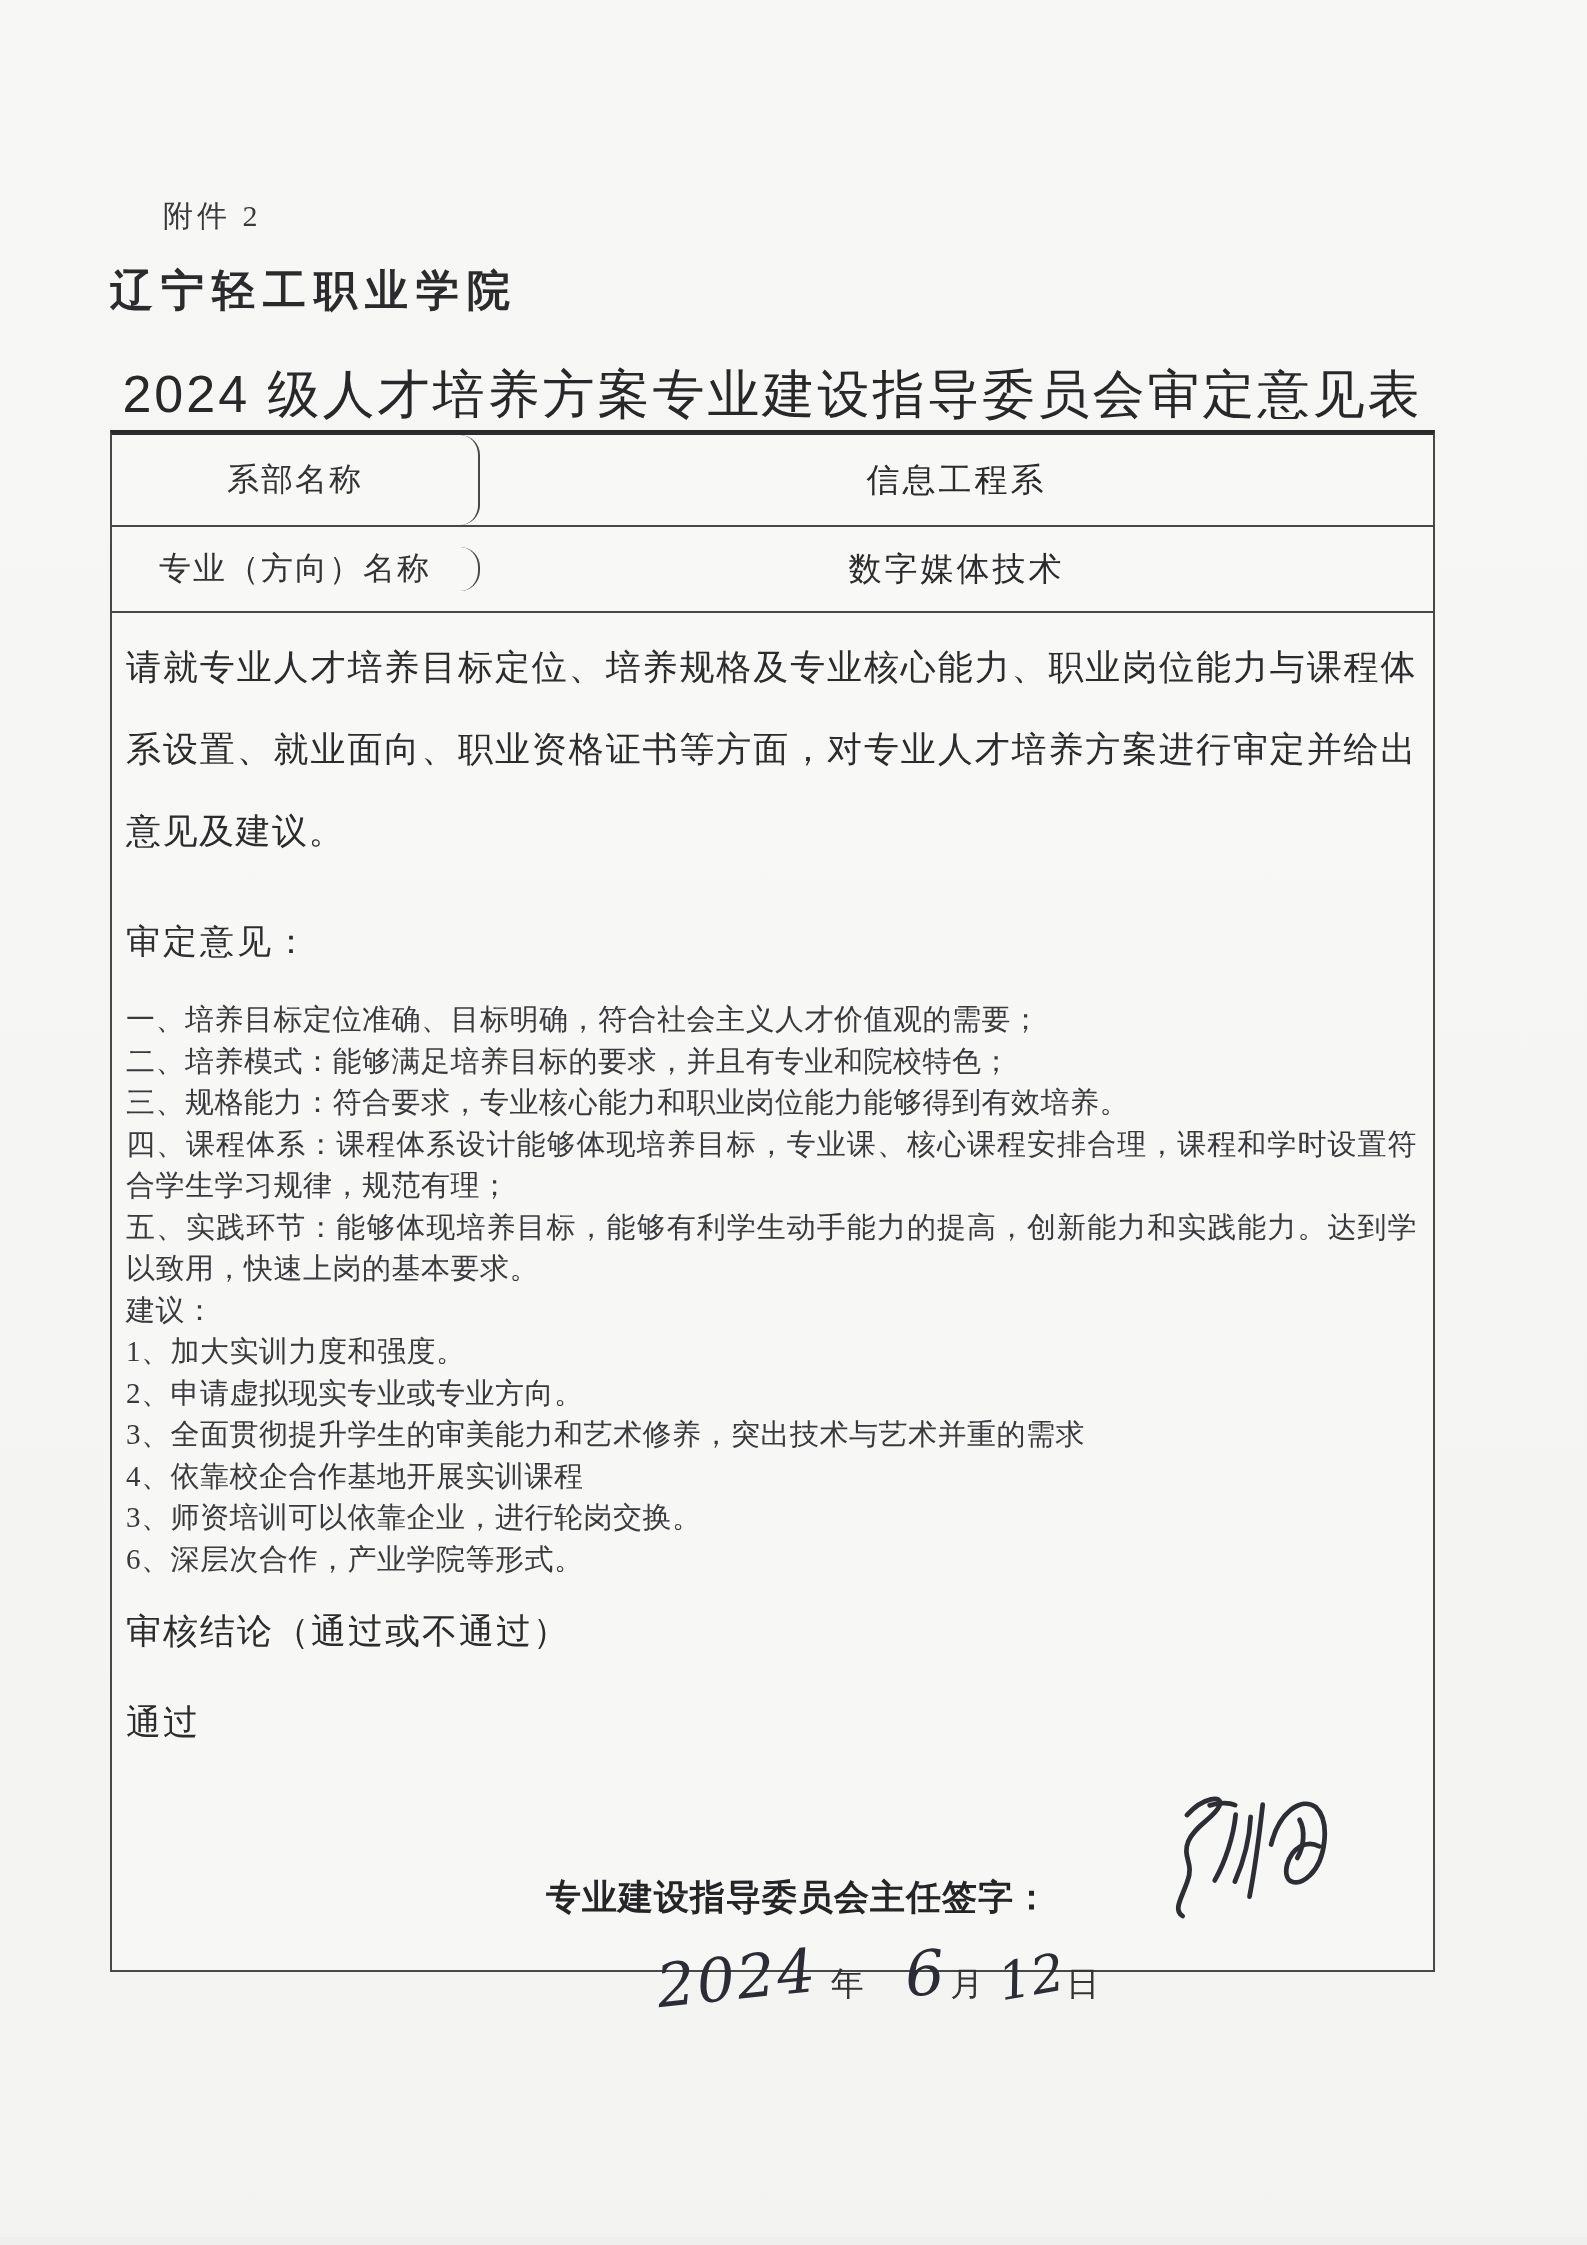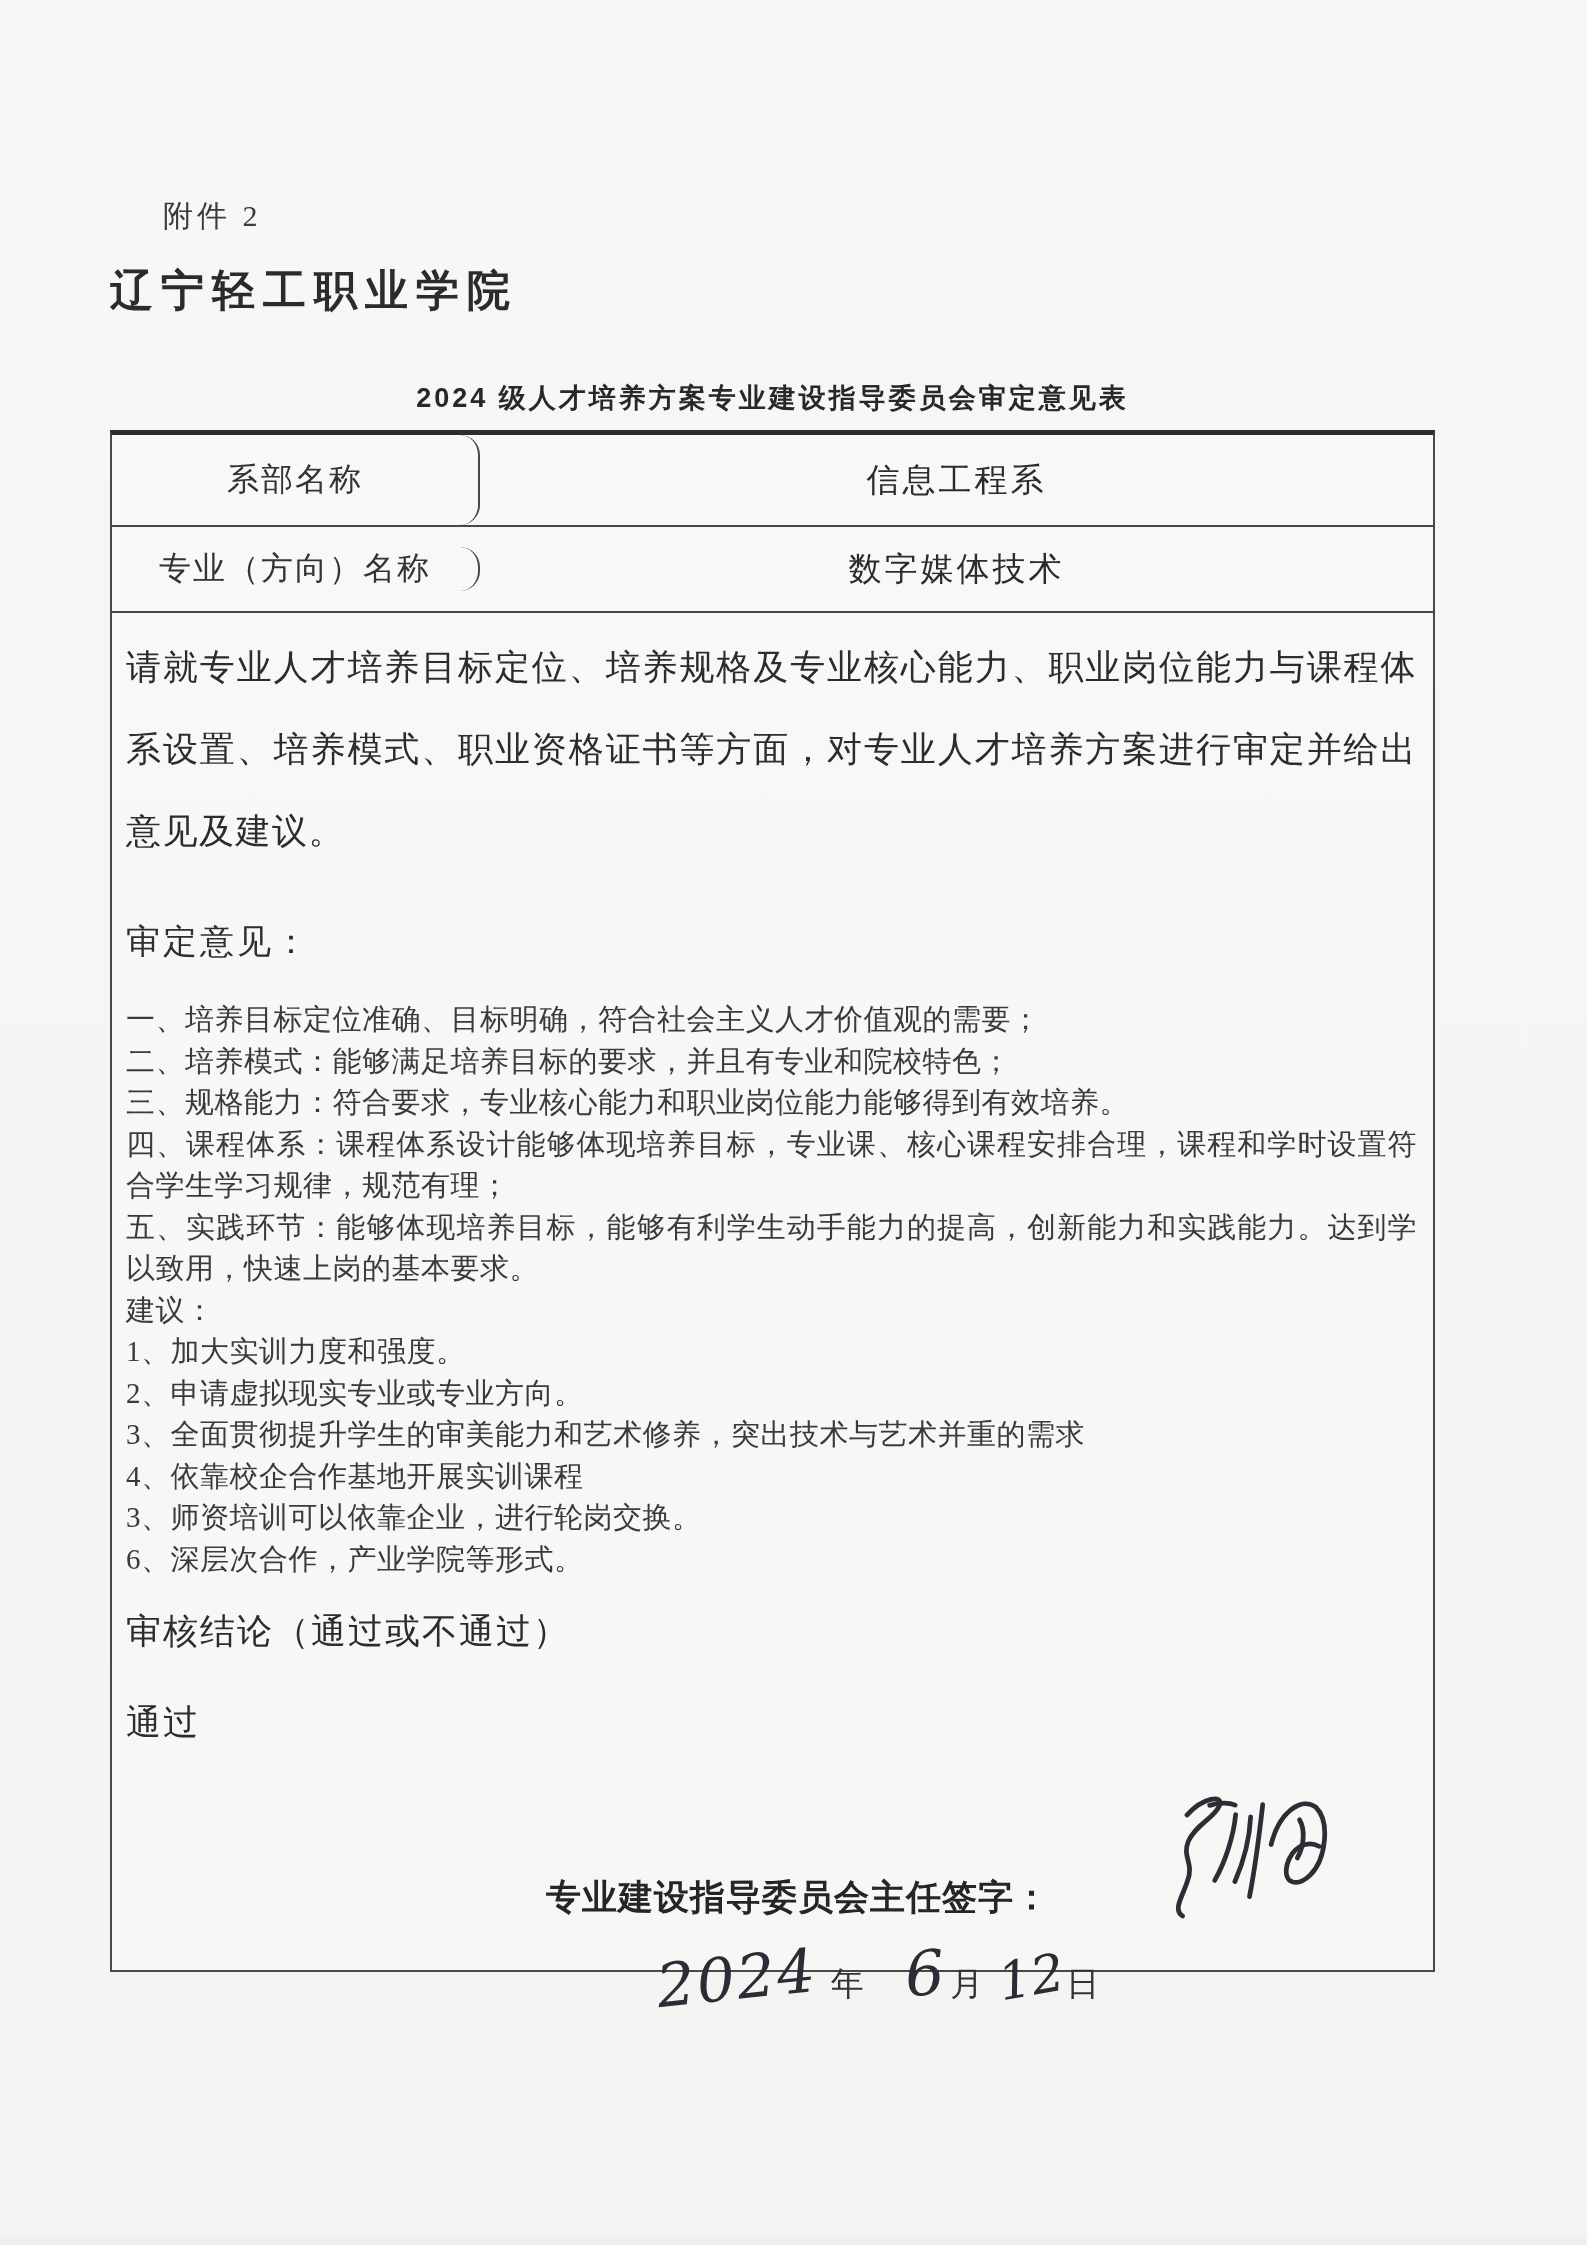--- a/index.html
+++ b/index.html
@@ -19,23 +19,22 @@
     position:absolute;left:163px;top:196px;
     font-size:30px;letter-spacing:4px;color:#3a3a3e;
   }
   .title-wrap{position:absolute;left:110px;top:262px;width:1325px;text-align:left;}
   .doc-title{
     font-size:43px;font-weight:bold;letter-spacing:8px;color:#2b2b2e;
     font-family:"Liberation Sans","DejaVu Sans",sans-serif;
   }
   .subtitle-wrap{position:absolute;left:80px;top:360px;width:1385px;text-align:center;}
   .doc-subtitle{
-    font-size:27px;font-weight:bold;letter-spacing:3px;color:#28282b;
+    font-size:52px;font-weight:normal;letter-spacing:3px;color:#28282b;
     font-family:"Liberation Sans","DejaVu Sans",sans-serif;
-    margin-top:20px;
   }
   .form-table{
     position:absolute;left:110px;top:430px;width:1325px;height:1542px;
     border:2px solid #48484a;border-top:5px solid #2c2c2e;
     box-sizing:border-box;
     background:rgba(255,255,255,0.25);
   }
   .form-row{display:flex;border-bottom:2px solid #48484a;box-sizing:border-box;}
   .row-dept{height:92px;}
   .row-major{height:86px;align-items:center;}
@@ -118,21 +117,21 @@
       <div class="value-cell">信息工程系</div>
     </div>
 
     <div class="form-row row-major">
       <div class="label-cell">专业（方向）名称</div>
       <div class="value-cell">数字媒体技术</div>
     </div>
 
     <div class="big-cell">
 
-      <div class="instruction">请就专业人才培养目标定位、培养规格及专业核心能力、职业岗位能力与课程体系设置、培养模式、职业资格证书等方面，对专业人才培养方案进行审定并给出意见及建议。</div>
+      <div class="instruction">请就专业人才培养目标定位、培养规格及专业核心能力、职业岗位能力与课程体系设置、就业面向、职业资格证书等方面，对专业人才培养方案进行审定并给出意见及建议。</div>
 
       <div class="review-heading">审定意见：</div>
 
       <div class="small-lines">
         <div class="line">一、培养目标定位准确、目标明确，符合社会主义人才价值观的需要；</div>
         <div class="line">二、培养模式：能够满足培养目标的要求，并且有专业和院校特色；</div>
         <div class="line">三、规格能力：符合要求，专业核心能力和职业岗位能力能够得到有效培养。</div>
         <div class="line">四、课程体系：课程体系设计能够体现培养目标，专业课、核心课程安排合理，课程和学时设置符合学生学习规律，规范有理；</div>
         <div class="line">五、实践环节：能够体现培养目标，能够有利学生动手能力的提高，创新能力和实践能力。达到学以致用，快速上岗的基本要求。</div>
         <div class="line">建议：</div>

